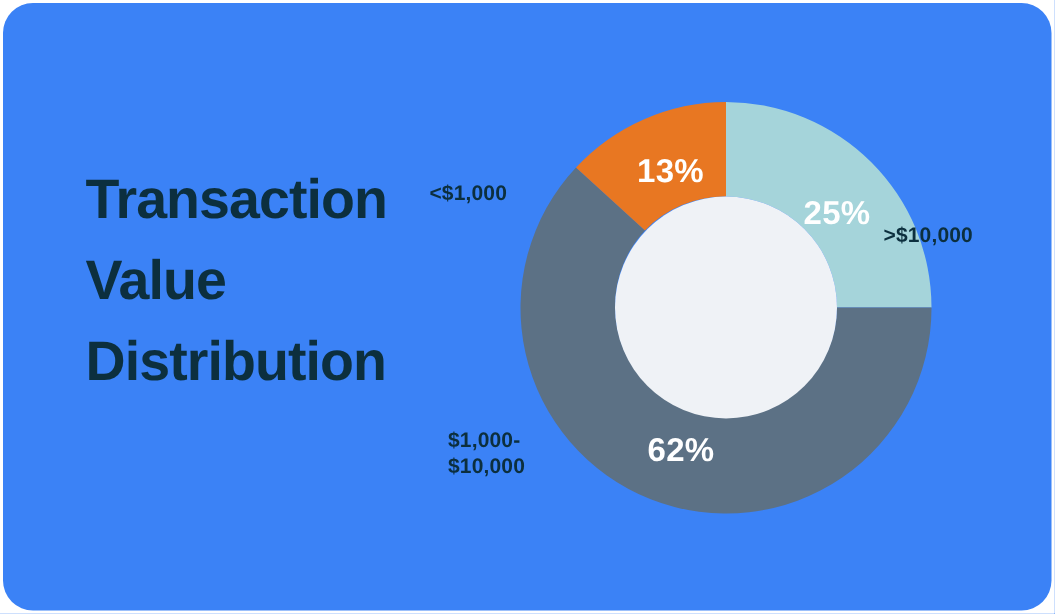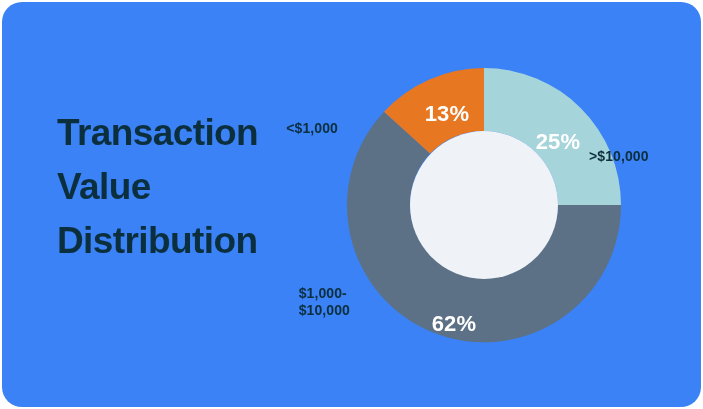--- a/index.html
+++ b/index.html
@@ -62,21 +62,21 @@
   .pct {
     position: absolute;
     color: #ffffff;
     font-size: 22px;
     font-weight: bold;
     letter-spacing: 0.2px;
     white-space: nowrap;
     transform: translate(-50%, -50%);
   }
   .pct-gt10k  { left: 256px; top: 100px; }
-  .pct-mid    { left: 152px; top: 258px; margin-top: 24px; }
+  .pct-mid    { left: 152px; top: 258px; }
   .pct-lt1k   { left: 145px;  top: 72px; }
 
   
   .cat {
     position: absolute;
     color: #0c2f3e;
     font-size: 14px;
     font-weight: bold;
     letter-spacing: 0.1px;
     line-height: 17px;

